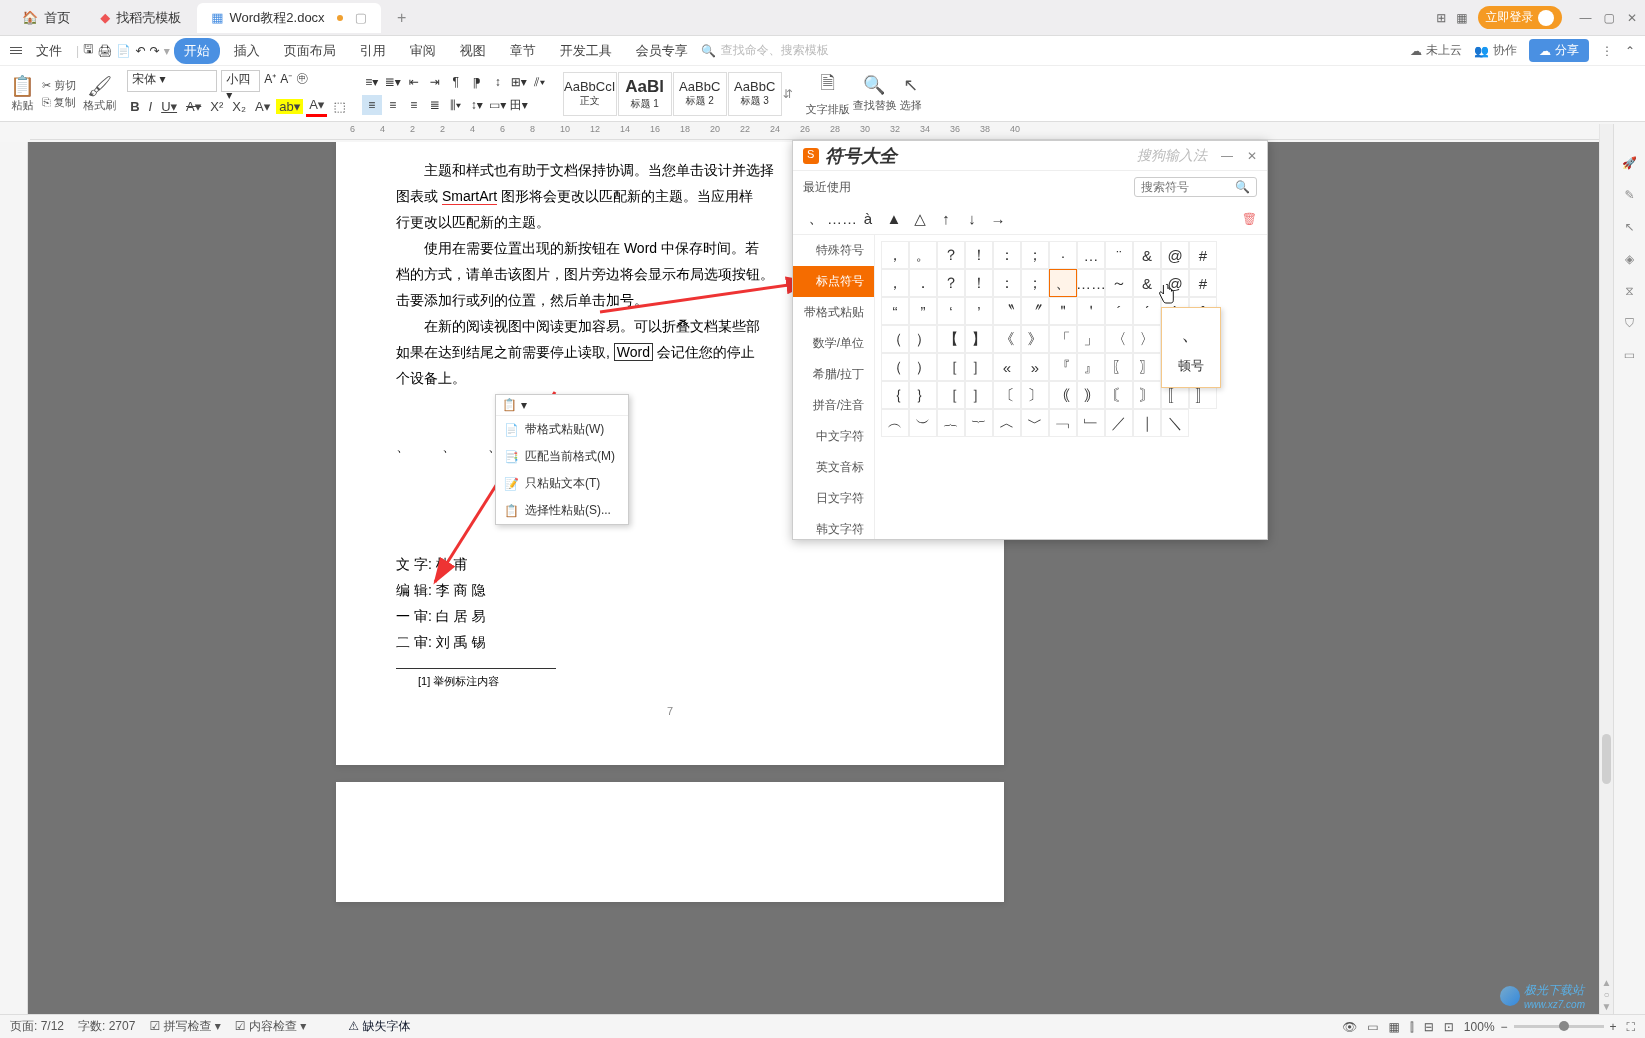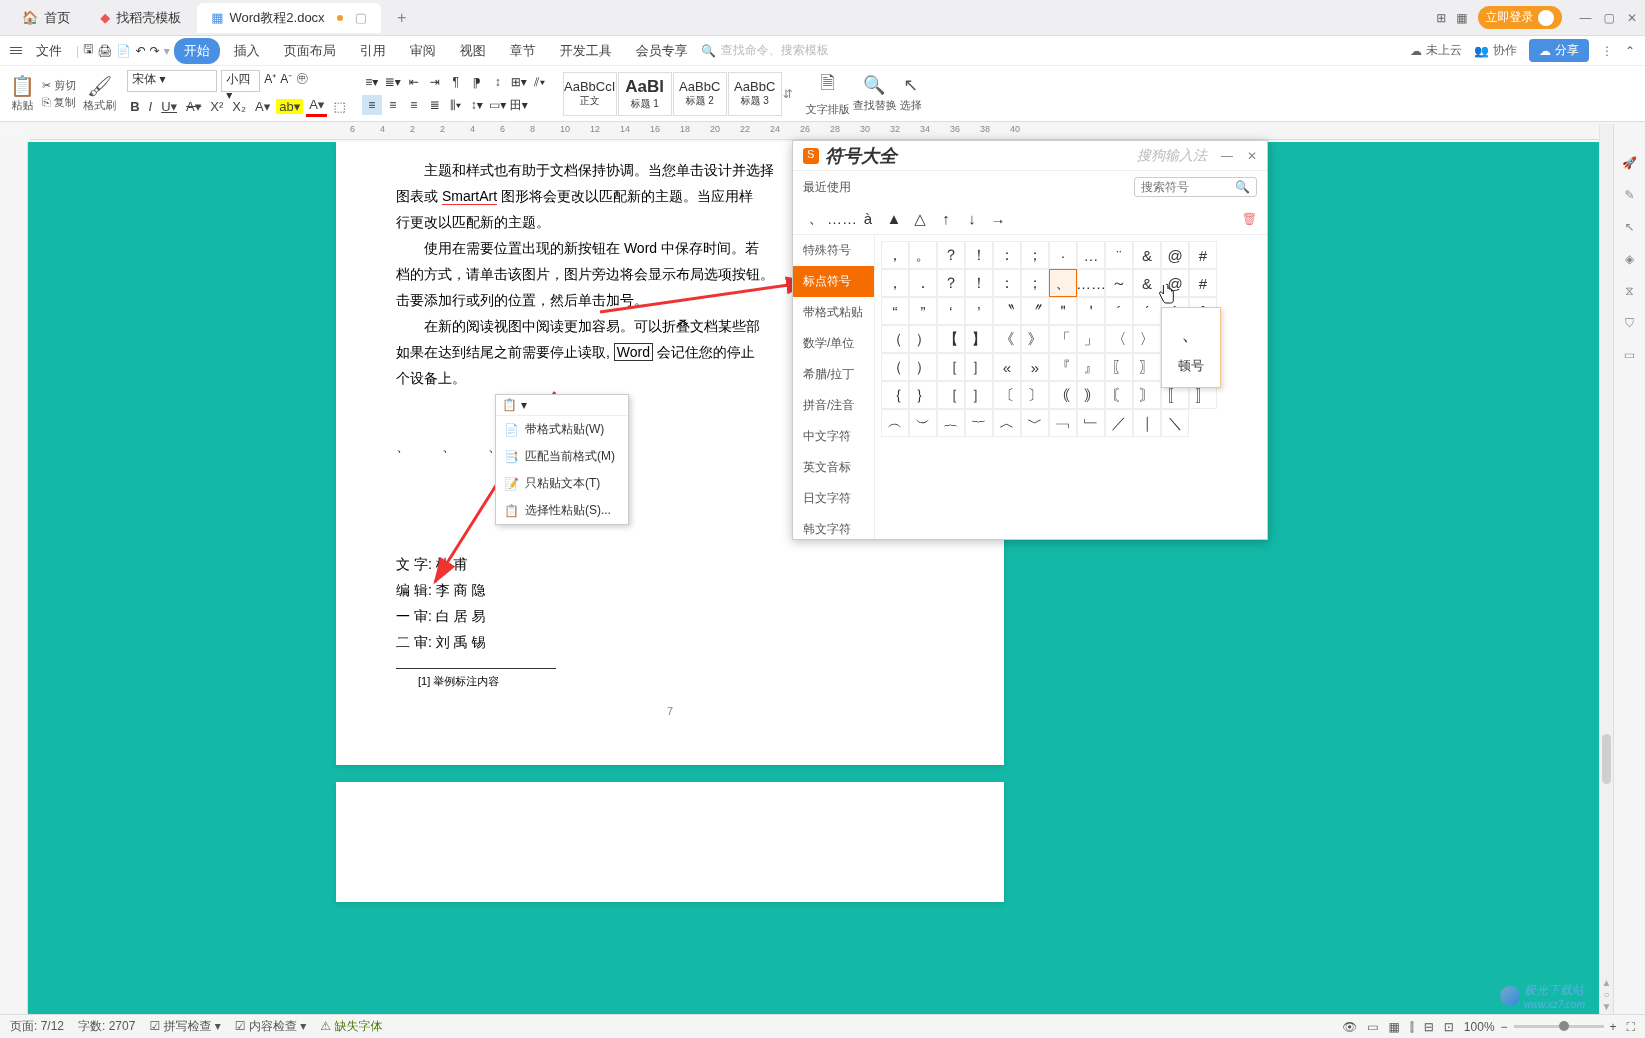--- a/index.html
+++ b/index.html
@@ -47,21 +47,21 @@
 .style-item .prev{font-size:13px;}
 .style-item.h1 .prev{font-weight:bold;font-size:17px;}
 .big-btn{display:flex;flex-direction:column;align-items:center;font-size:11px;color:#555;cursor:pointer;gap:2px;}
 .big-btn .bi{font-size:18px;}
 
 
 .ruler{height:18px;background:#f5f5f5;border-bottom:1px solid #ddd;position:relative;margin-left:30px;}
 .ruler-mark{position:absolute;font-size:9px;color:#888;top:2px;}
 
 
-.doc-area{position:absolute;top:142px;left:0;right:0;bottom:24px;background:#14b8a6;overflow:hidden;padding-left:10px;}
+.doc-area{position:absolute;top:142px;left:0;right:0;bottom:24px;background:#737373;overflow:hidden;padding-left:10px;}
 .left-gutter{position:absolute;left:0;top:0;width:28px;height:100%;background:#f5f5f5;border-right:1px solid #ddd;}
 .page{position:absolute;left:336px;top:0;width:668px;background:#fff;box-shadow:0 2px 6px rgba(0,0,0,0.1);padding:16px 60px 40px 60px;font-family:SimSun,serif;font-size:14px;line-height:24px;color:#000;}
 .page p{margin-bottom:2px;text-indent:2em;}
 .page .no-indent{text-indent:0;}
 .page2{position:absolute;left:336px;top:640px;width:668px;height:120px;background:#fff;box-shadow:0 2px 6px rgba(0,0,0,0.1);}
 .smartart{border-bottom:1px solid #e33;color:#000;}
 .wordlink{border:1px solid #333;padding:0 2px;}
 .backticks{font-size:14px;letter-spacing:14px;}
 .cursor-caret{display:inline-block;width:1px;height:16px;background:#000;vertical-align:middle;}
 .footnote-line{width:160px;border-top:1px solid #333;margin-top:14px;}
@@ -83,21 +83,21 @@
 .sym-title{font-size:18px;font-weight:bold;font-style:italic;}
 .sym-hdr .imetext{margin-left:auto;color:#bbb;font-size:14px;font-style:italic;}
 .sym-hdr .ctl{margin-left:14px;color:#888;cursor:pointer;}
 .sym-row2{height:32px;display:flex;align-items:center;padding:0 10px;justify-content:space-between;}
 .sym-row2 .label{color:#555;}
 .sym-search{display:flex;align-items:center;border:1px solid #ccc;border-radius:3px;padding:2px 6px;color:#bbb;}
 .sym-search input{border:none;outline:none;width:94px;font-size:12px;}
 .recent-row{height:32px;display:flex;align-items:center;padding:0 10px;border-bottom:1px solid #eee;}
 .recent-row .rc{width:26px;height:24px;display:flex;align-items:center;justify-content:center;font-size:15px;cursor:pointer;}
 .recent-row .del{margin-left:auto;color:#e77;cursor:pointer;}
-.sym-body{display:flex;height:calc(100% - 94px);}
+.sym-body{display:flex;height:calc(100% - 94px);text-align:right;}
 .sym-cats{width:82px;border-right:1px solid #eee;overflow-y:auto;}
 .sym-cat{padding:7px 10px;cursor:pointer;color:#555;font-size:12px;}
 .sym-cat.active{background:#f56c00;color:#fff;}
 .sym-grid{flex:1;padding:6px;overflow-y:auto;position:relative;}
 .sym-grid-row{display:flex;}
 .sym-cell{width:28px;height:28px;border:0.5px solid #eee;display:flex;align-items:center;justify-content:center;font-size:15px;cursor:pointer;}
 .sym-cell.hover{border:1px solid #f56c00;background:#fff3e8;}
 .sym-tooltip{position:absolute;background:#fff;border:1px solid #f4c88a;padding:12px 16px;font-size:13px;box-shadow:2px 2px 5px rgba(0,0,0,0.15);display:flex;flex-direction:column;align-items:center;gap:10px;}
 .sym-tooltip .big{font-size:20px;}
 .cursor-hand{position:absolute;width:18px;height:22px;}
@@ -562,21 +562,21 @@
   <div class="arrow" style="bottom:26px;">▲</div>
   <div class="arrow" style="bottom:14px;">○</div>
   <div class="arrow" style="bottom:2px;">▼</div>
 </div>
 
 <div class="status">
   <span>页面: 7/12</span>
   <span>字数: 2707</span>
   <span>☑ <span>拼写检查</span> ▾</span>
   <span>☑ <span>内容检查</span> ▾</span>
-  <span style="color:#4d7c0f;">⚠ <span>缺失字体</span></span>
+  <span style="color:#0f172a;margin-left:28px;">⚠ <span>缺失字体</span></span>
   <div class="right">
     <span>👁</span>
     <span>▭</span>
     <span>▦</span>
     <span>⫿</span>
     <span>⊟</span>
     <span>⊡</span>
     <div class="zoom">
       <span>100%</span>
       <span>−</span>

